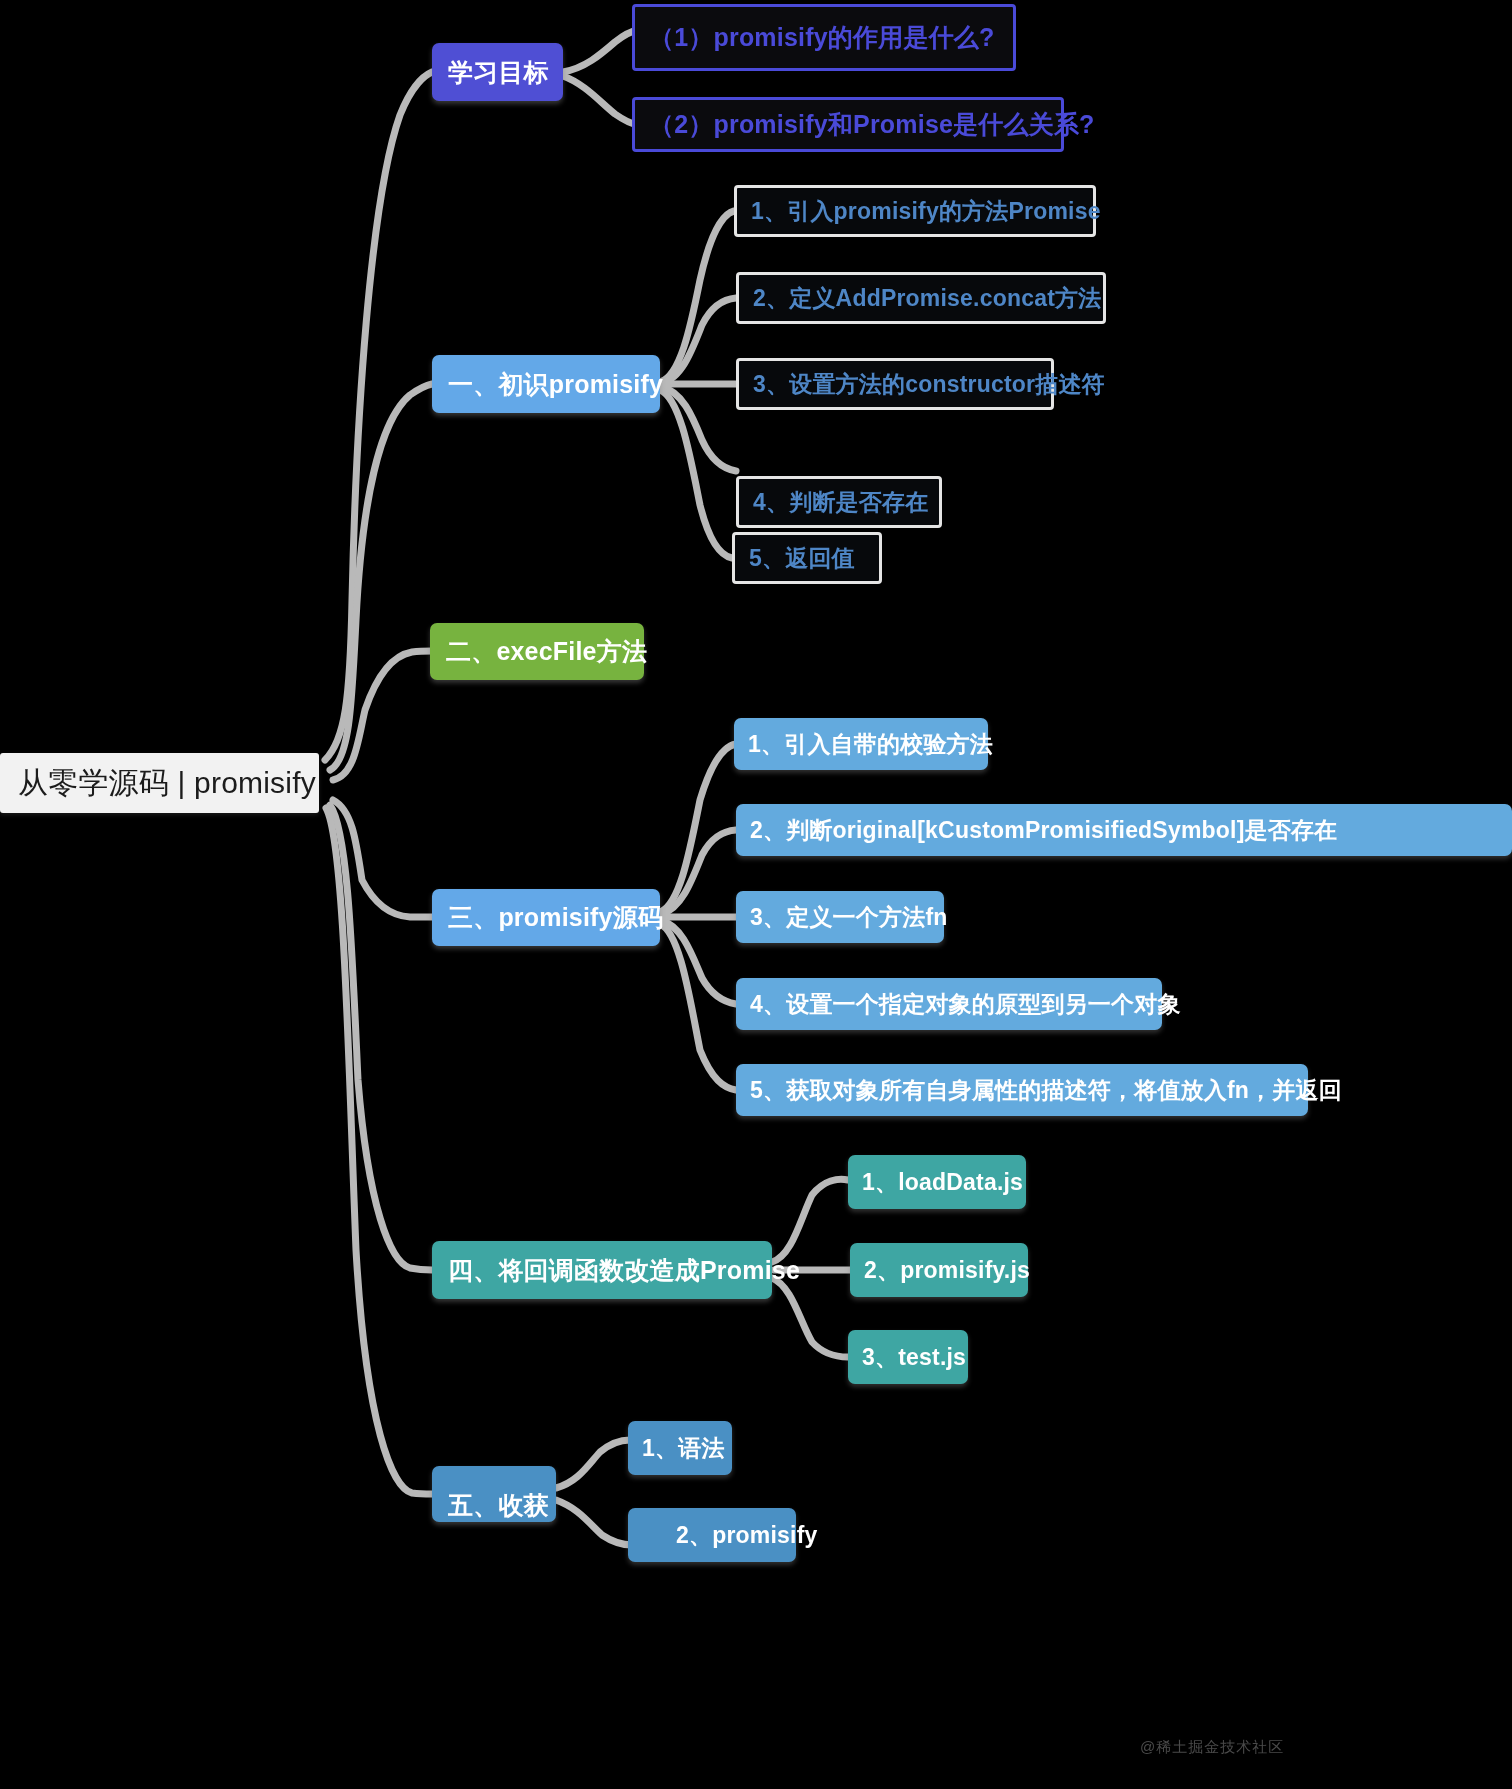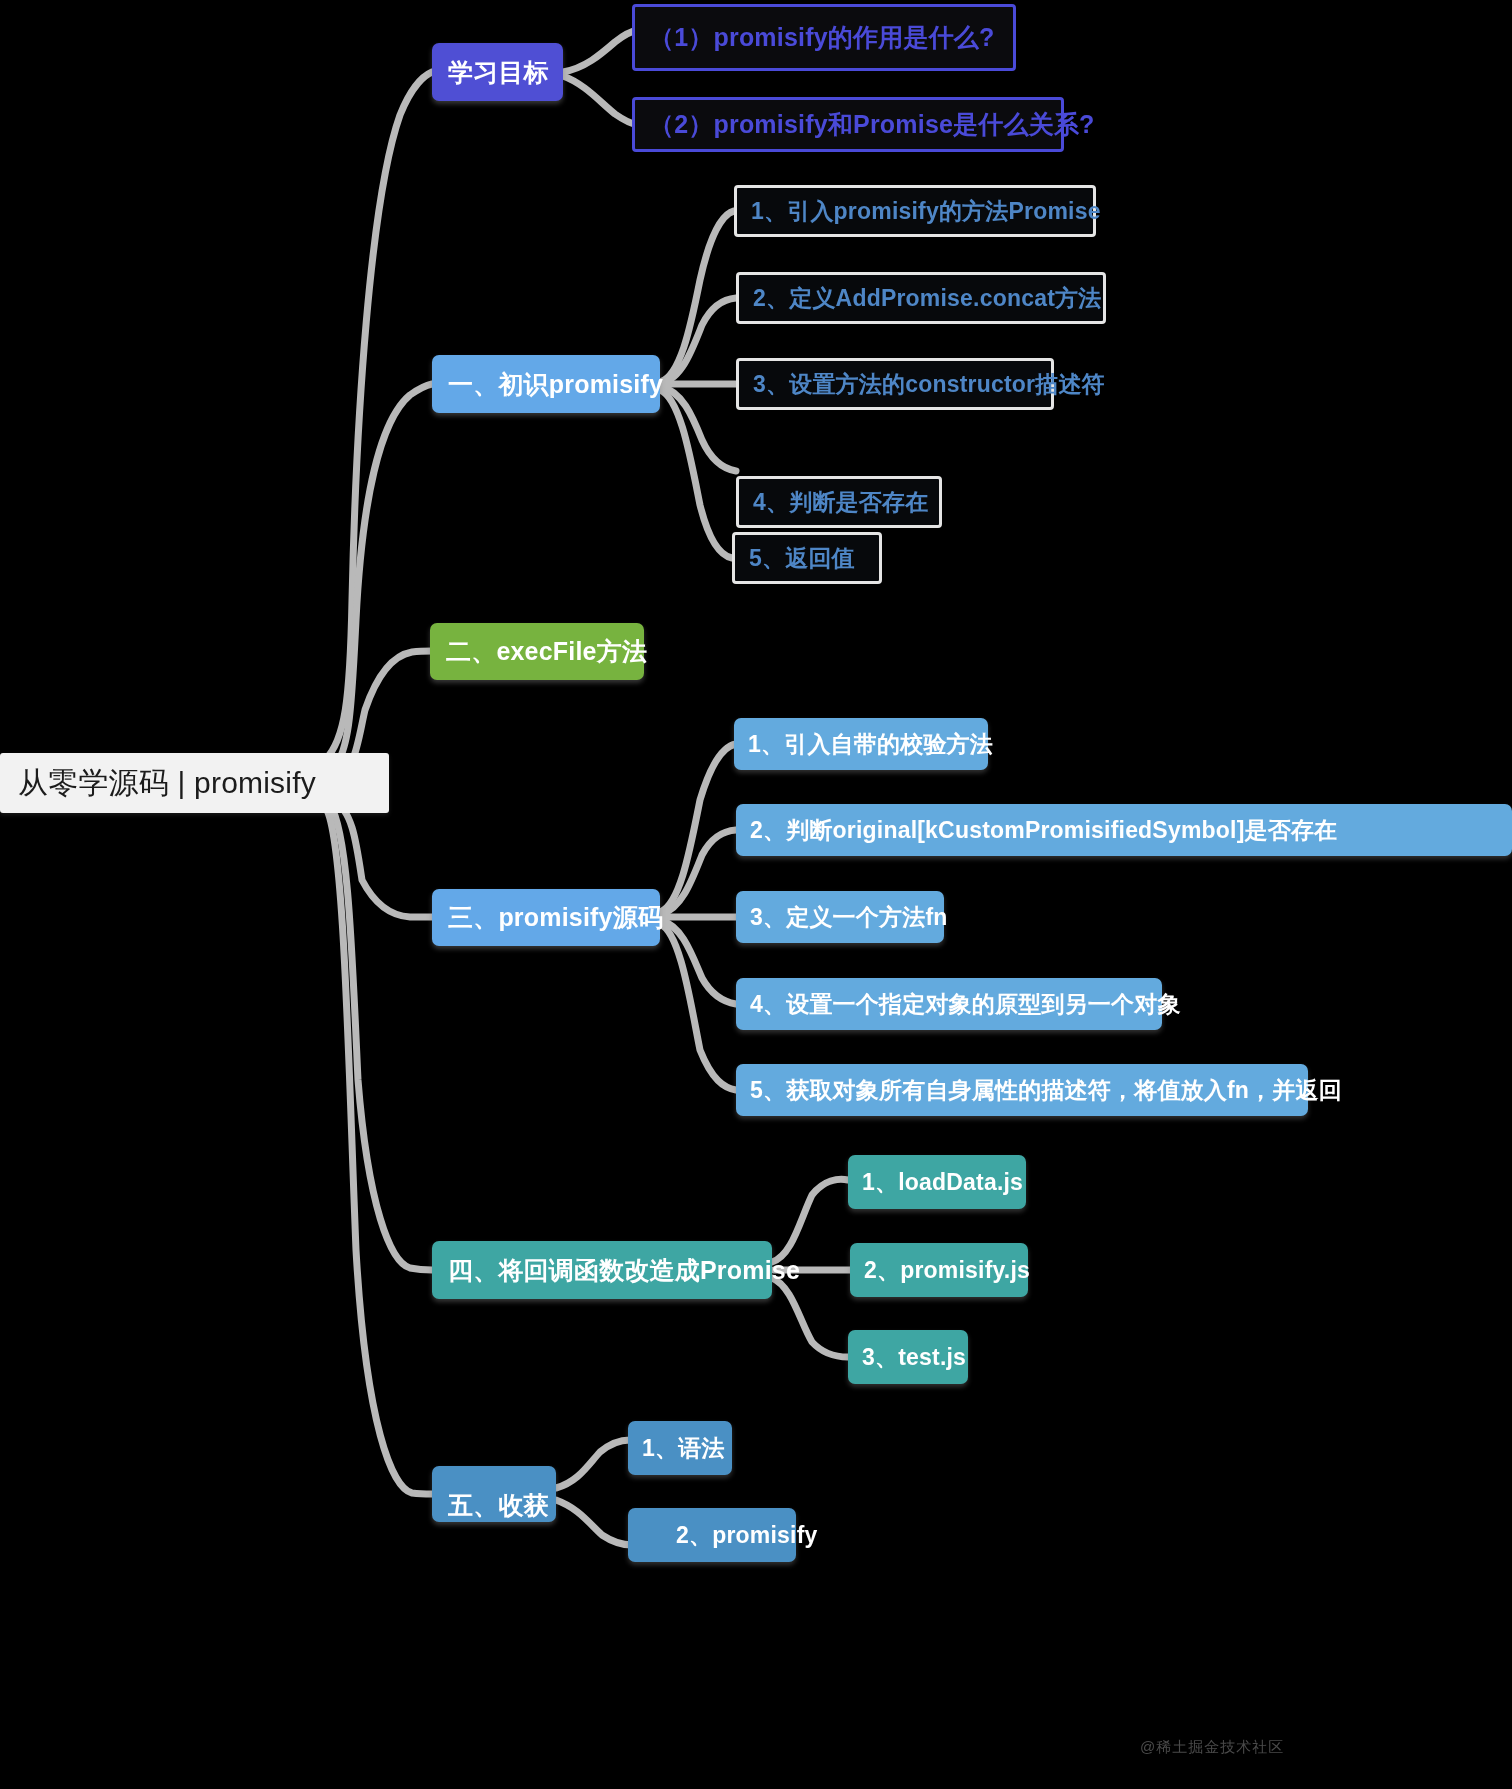--- a/index.html
+++ b/index.html
@@ -87,21 +87,21 @@
 
       <path d="M772,1262 C792,1256 800,1220 812,1195 C824,1180 838,1178 848,1180"></path>
       <path d="M774,1270 C794,1270 812,1270 828,1270 C838,1270 845,1270 850,1270"></path>
       <path d="M772,1278 C792,1286 800,1322 812,1342 C824,1355 838,1357 848,1357"></path>
 
       <path d="M556,1488 C578,1482 588,1465 600,1452 C612,1442 622,1440 630,1440"></path>
       <path d="M556,1500 C578,1508 588,1522 602,1535 C614,1543 624,1545 632,1545"></path>
     </g>
   </svg>
 
-  <div class="node root" style="left:0px;top:753px;width:389px;height:60px;">
+  <div class="node root" style="left:0px;top:753px;width:319px;height:60px;">
     <span class="txt">从零学源码 | promisify</span>
   </div>
 
   <div class="node lvl1 c-indigo" style="left:432px;top:43px;width:131px;height:58px;">
     <span class="txt">学习目标</span>
   </div>
   <div class="node dark" style="left:632px;top:4px;width:384px;height:67px;">
     <span class="txt">（1）promisify的作用是什么?</span>
   </div>
   <div class="node dark" style="left:632px;top:97px;width:432px;height:55px;">

